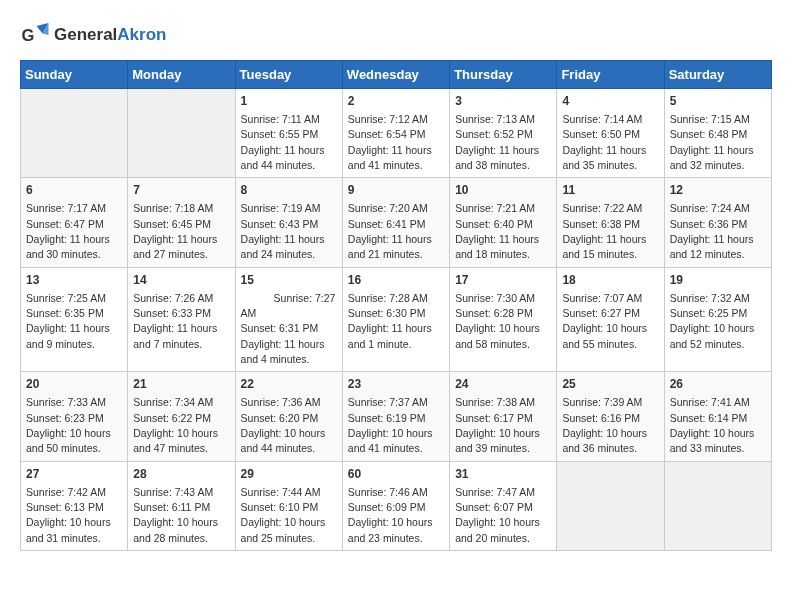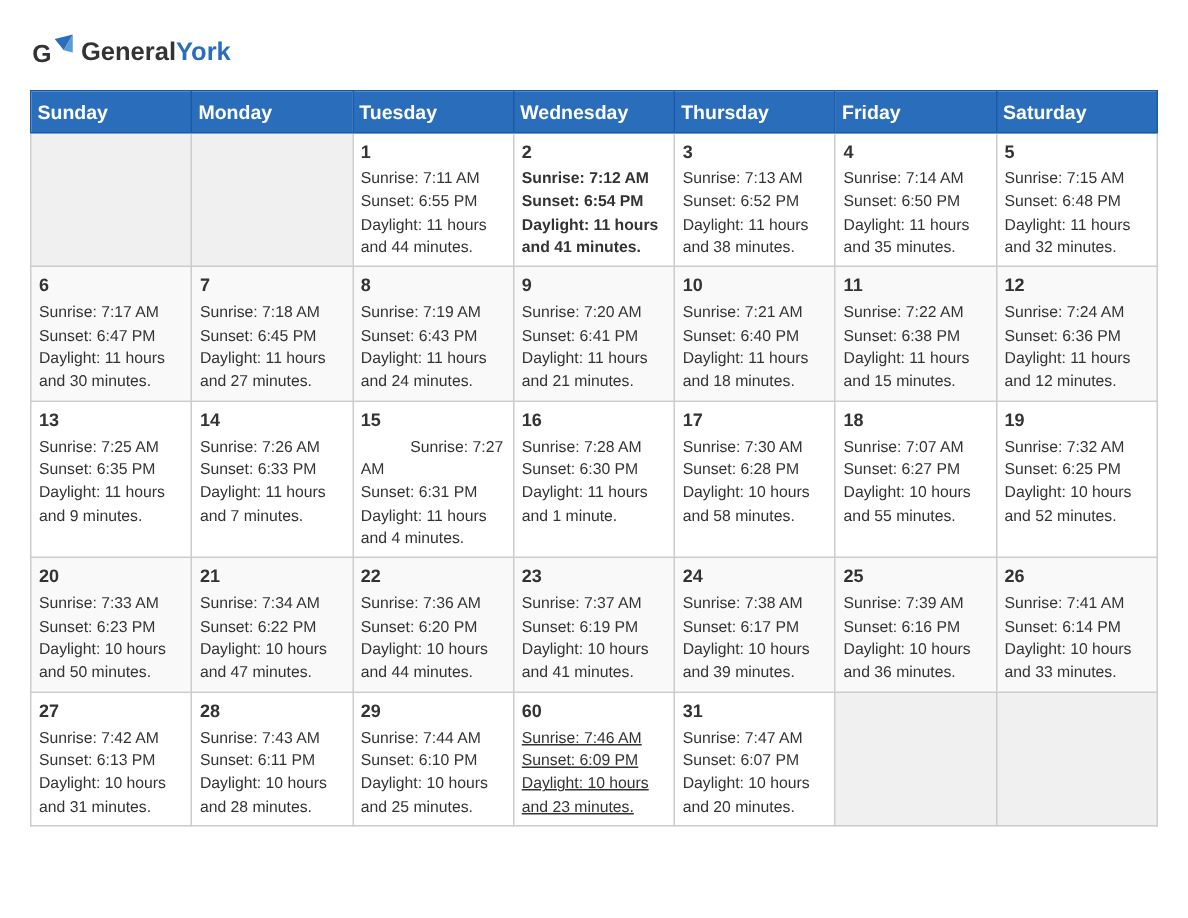--- a/index.html
+++ b/index.html
@@ -93,21 +93,21 @@
 <div class="header-area">
   <div class="logo-block">
     <div class="logo-row">
       <svg class="logo-svg" viewBox="0 0 40 40">
         <text x="2" y="28" font-size="22" font-family="Arial" font-weight="bold" fill="#333">G</text>
         <polygon points="22,8 38,4 30,18" fill="#2a6ebb"></polygon>
         <polygon points="30,18 38,4 38,20" fill="#5b9bd5"></polygon>
       </svg>
       <div>
         <div style="font-size:17px; font-weight:bold; color:#333; line-height:1.1;">
-          <span>General</span><span style="color:#2a6ebb;">York</span>
+          <span>General</span><span style="color:#2a6ebb;">Akron</span>
         </div>
       </div>
     </div>
   </div>
 </div>
 
 <table>
   <thead>
     <tr>
       <th>Sunday</th>
@@ -119,21 +119,21 @@
       <th>Saturday</th>
     </tr>
   </thead>
   <tbody id="calendar-body">
   <tr>
         <td class="empty-cell"></td>
         <td class="empty-cell"></td>
         <td><span class="day-num">1</span><span class="day-info" style="white-space: pre-line;">Sunrise: 7:11 AM
 Sunset: 6:55 PM
 Daylight: 11 hours and 44 minutes.</span></td>
-        <td><span class="day-num">2</span><span class="day-info" style="white-space: pre-line; font-weight: bold;">Sunrise: 7:12 AM
+        <td><span class="day-num">2</span><span class="day-info" style="white-space: pre-line;">Sunrise: 7:12 AM
 Sunset: 6:54 PM
 Daylight: 11 hours and 41 minutes.</span></td>
         <td><span class="day-num">3</span><span class="day-info" style="white-space: pre-line;">Sunrise: 7:13 AM
 Sunset: 6:52 PM
 Daylight: 11 hours and 38 minutes.</span></td>
         <td><span class="day-num">4</span><span class="day-info" style="white-space: pre-line;">Sunrise: 7:14 AM
 Sunset: 6:50 PM
 Daylight: 11 hours and 35 minutes.</span></td>
         <td><span class="day-num">5</span><span class="day-info" style="white-space: pre-line;">Sunrise: 7:15 AM
 Sunset: 6:48 PM
@@ -211,21 +211,21 @@
       <tr>
         <td><span class="day-num">27</span><span class="day-info" style="white-space: pre-line;">Sunrise: 7:42 AM
 Sunset: 6:13 PM
 Daylight: 10 hours and 31 minutes.</span></td>
         <td><span class="day-num">28</span><span class="day-info" style="white-space: pre-line;">Sunrise: 7:43 AM
 Sunset: 6:11 PM
 Daylight: 10 hours and 28 minutes.</span></td>
         <td><span class="day-num">29</span><span class="day-info" style="white-space: pre-line;">Sunrise: 7:44 AM
 Sunset: 6:10 PM
 Daylight: 10 hours and 25 minutes.</span></td>
-        <td><span class="day-num">60</span><span class="day-info" style="white-space: pre-line; text-decoration: underline;">Sunrise: 7:46 AM
+        <td><span class="day-num">60</span><span class="day-info" style="white-space: pre-line;">Sunrise: 7:46 AM
 Sunset: 6:09 PM
 Daylight: 10 hours and 23 minutes.</span></td>
         <td><span class="day-num">31</span><span class="day-info" style="white-space: pre-line;">Sunrise: 7:47 AM
 Sunset: 6:07 PM
 Daylight: 10 hours and 20 minutes.</span></td>
         <td class="empty-cell"></td>
         <td class="empty-cell"></td>
       </tr>
     </tbody>
 </table>

